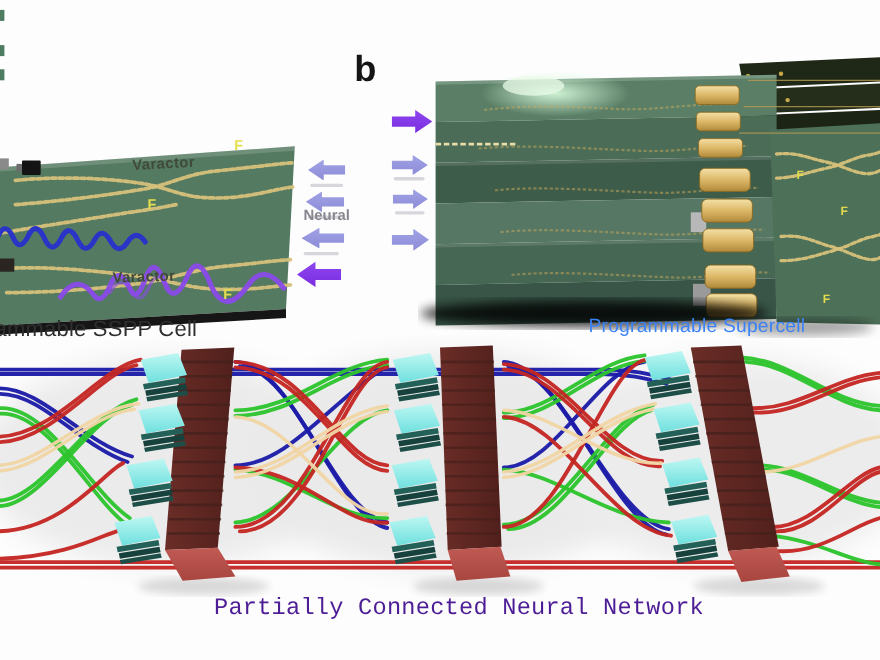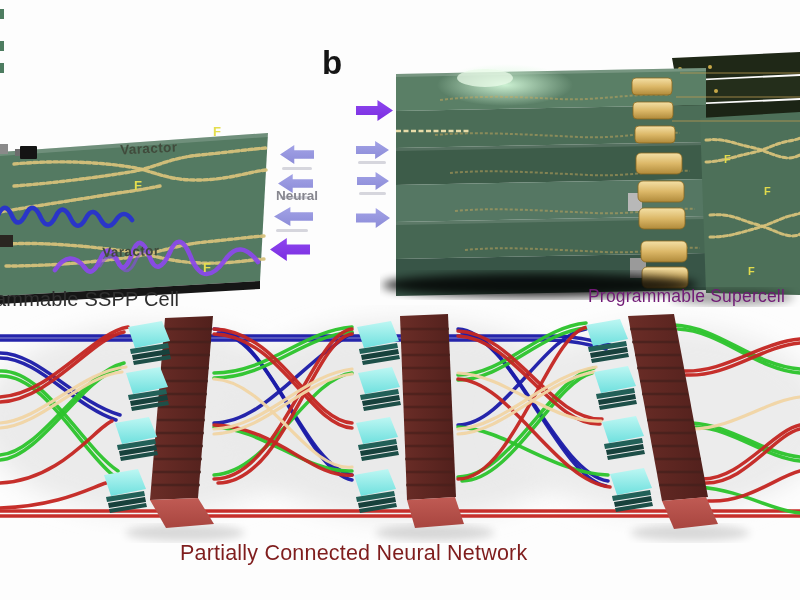--- a/index.html
+++ b/index.html
@@ -4,22 +4,22 @@
 <style>
   html,body{margin:0;padding:0;}
   body{width:800px;height:600px;background:#ffffff;overflow:hidden;position:relative;
        font-family:"Liberation Sans", sans-serif;}
   .abs{position:absolute;}
   .canvas{position:absolute;left:0;top:0;width:800px;height:600px;background:#fdfdfd;}
 
   
   .caption{color:#3f3f3f;font-weight:400;letter-spacing:.2px;}
   .cap-a{left:-5px;top:288px;width:210px;font-size:20px;color:#2f2f2f;}
-  .cap-b{left:535px;top:286px;width:250px;font-size:17.5px;text-align:right;color:#701a75;}
-  .cap-nn{left:180px;top:541px;width:460px;font-size:21.5px;text-align:left;color:#7f1d1d;}
+  .cap-b{left:535px;top:286px;width:250px;font-size:17.5px;text-align:left;color:#3b82f6;}
+  .cap-nn{left:180px;top:541px;width:460px;font-size:21.5px;text-align:right;color:#4c1d95;font-family:Liberation Mono, monospace;}
   .marker-b{left:322px;top:44px;font-size:33px;font-weight:700;color:#151515;}
   .inputs-label{left:276px;top:188px;width:60px;font-size:13.5px;font-weight:600;color:#87878f;}
 
   
   .arrow{position:absolute;}
   .arrowL{clip-path:polygon(0 50%,42% 0,42% 28%,100% 28%,100% 72%,42% 72%,42% 100%);}
   .arrowR{clip-path:polygon(100% 50%,58% 0,58% 28%,0 28%,0 72%,58% 72%,58% 100%);}
   .a-light{background:linear-gradient(180deg,var(--arrow-light) 0%,#8c8cd8 100%);}
   .a-dark{background:linear-gradient(180deg,#8d46ef 0%,var(--arrow-dark) 100%);}
   .a-shadow{position:absolute;height:3px;background:rgba(125,125,150,.30);border-radius:2px;}

